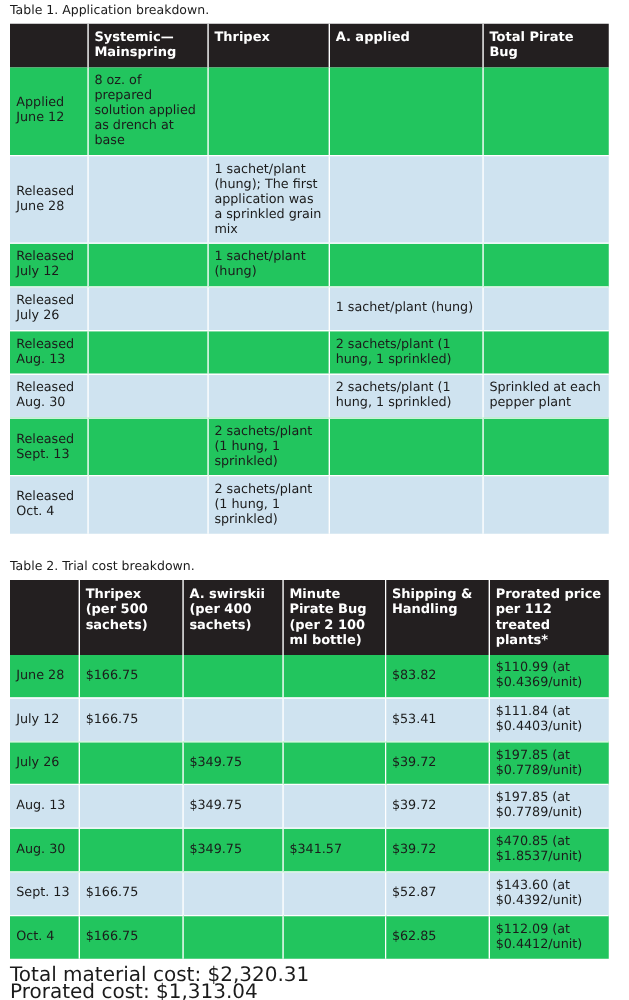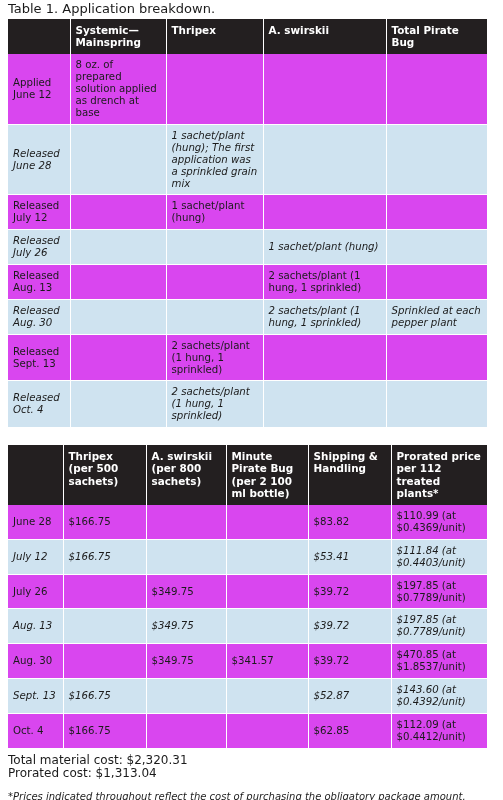--- a/index.html
+++ b/index.html
@@ -7,21 +7,21 @@
     margin: 0; padding: 0;
     width: 503px; height: 800px;
     background: #ffffff;
     font-family: "DejaVu Sans", "Liberation Sans", sans-serif;
     color: #1b1b1b;
     overflow: hidden;
   }
   .page { width: 503px; height: 800px; position: relative; padding: 0 8px; }
 
   .caption {
-    font-size: 13px;
+    font-size: 10px;
     line-height: 14px;
     color: #1b1b1b;
     margin: 0;
     padding: 2px 0 3px 0;
     font-weight: 400;
   }
 
   table.tbl {
     border-collapse: collapse;
     width: 479px;
@@ -47,43 +47,43 @@
   table.tbl tbody td {
     vertical-align: middle;
     padding: 5px 5px 5px 5px;
     border-left: 1.5px solid #ffffff;
     border-bottom: 1.5px solid #ffffff;
     color: #1b1b1b;
     font-size: 10.2px;
     line-height: 11.9px;
   }
   table.tbl tbody td.first { border-left: 0; }
-  table.tbl tbody tr.odd td { background: #d946ef; }
-  table.tbl tbody tr.even td { background: #cfe3f0; font-style: italic; }
+  table.tbl tbody tr.odd td { background: #22c55e; }
+  table.tbl tbody tr.even td { background: #cfe3f0; }
   table.tbl tbody tr:last-child td { border-bottom: 0; }
 
   
   .t1 col.c0 { width: 62px; }
   .t1 col.c1 { width: 96px; }
   .t1 col.c2 { width: 97px; }
   .t1 col.c3 { width: 123px; }
   .t1 col.c4 { width: 101px; }
 
   
   .t2 col.d0 { width: 55px; }
   .t2 col.d1 { width: 83px; }
   .t2 col.d2 { width: 80px; }
   .t2 col.d3 { width: 82px; }
   .t2 col.d4 { width: 83px; }
   .t2 col.d5 { width: 96px; }
 
   .spacer-lg { height: 18px; }
 
   .totals {
-    font-size: 12px;
+    font-size: 16px;
     line-height: 13.2px;
     color: #1b1b1b;
     padding-top: 6px;
   }
   .totals div { white-space: nowrap; }
 
   .footnote {
     font-size: 10.0px;
     line-height: 12.6px;
     font-style: italic;
@@ -105,21 +105,21 @@
         <col class="c1">
         <col class="c2">
         <col class="c3">
         <col class="c4">
     </colgroup>
     <thead>
       <tr>
         <th class="first"></th>
         <th>Systemic—Mainspring</th>
         <th>Thripex</th>
-        <th class="ital">A. swirskii</th>
+        <th class="ital">A. applied</th>
         <th>Total Pirate Bug</th>
       </tr>
     </thead>
     <tbody>
         <tr class="odd">
           <td class="first">Applied<br>June 12</td>
           <td>8 oz. of prepared solution applied as drench at base</td>
           <td></td>
           <td></td>
           <td></td>
@@ -171,35 +171,36 @@
           <td></td>
           <td>2 sachets/plant (1 hung, 1 sprinkled)</td>
           <td></td>
           <td></td>
         </tr>
       </tbody>
   </table>
 
   <div class="spacer-lg"></div>
 
+  <div class="caption">Table 2. Trial cost breakdown.</div>
 
   <table class="tbl t2">
     <colgroup>
       <col class="d0">
         <col class="d1">
         <col class="d2">
         <col class="d3">
         <col class="d4">
         <col class="d5">
     </colgroup>
     <thead>
       <tr>
         <th class="first"></th>
         <th>Thripex (per 500 sachets)</th>
-        <th class="ital">A. swirskii (per 800 sachets)</th>
+        <th class="ital">A. swirskii (per 400 sachets)</th>
         <th>Minute Pirate Bug (per 2 100 ml bottle)</th>
         <th>Shipping &amp; Handling</th>
         <th>Prorated price per 112 treated plants*</th>
       </tr>
     </thead>
     <tbody>
         <tr class="odd">
           <td class="first">June 28</td>
           <td>$166.75</td>
           <td></td>

